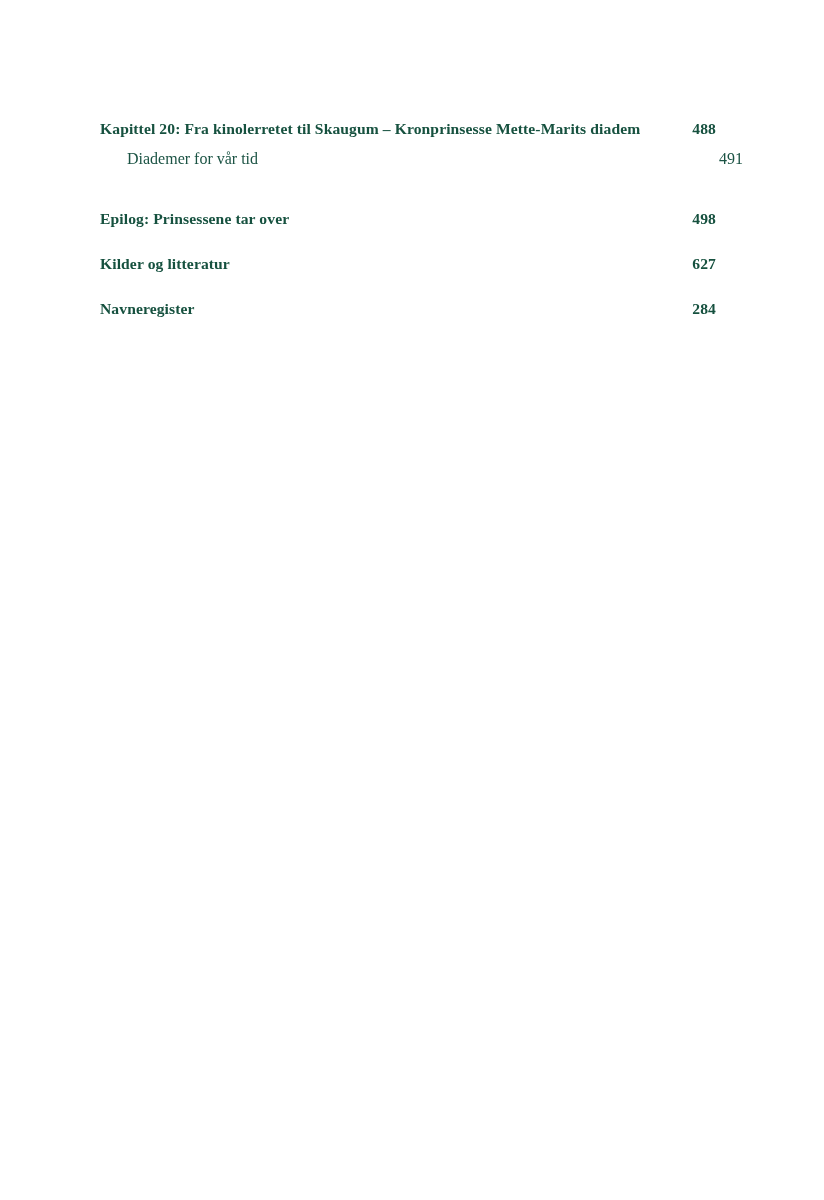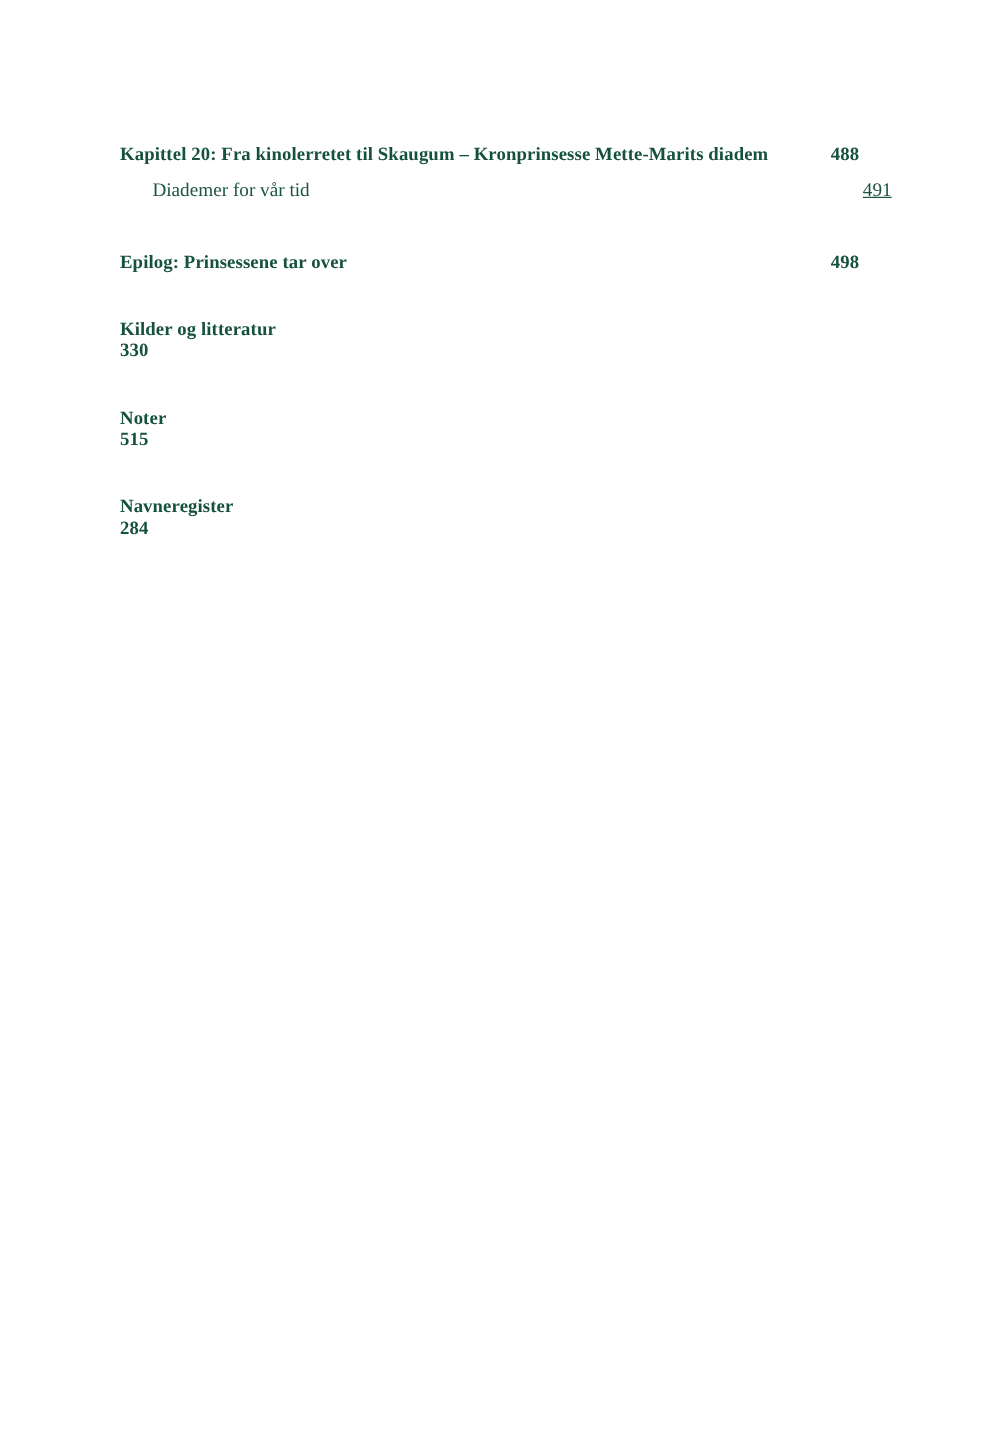--- a/index.html
+++ b/index.html
@@ -57,26 +57,25 @@
   .level-sub {
     font-weight: normal;
     font-size: 16px;
     color: #1b5344;
     padding-left: 27px;
     margin-top: 12px;
     gap: 35px;
   }
   .level-sub .page-no {
     font-weight: normal;
-    text-decoration: underline;
   }
 
   
   .block-gap-lg { margin-top: 42px; }
-  .block-gap-md { margin-top: 38px; flex-direction: column; }
+  .block-gap-md { margin-top: 27px; }
 </style>
 </head>
 <body>
 
 <div class="page">
   <div class="toc">
 
     <div class="toc-row level-main">
       <span class="title">Kapittel 20: Fra kinolerretet til Skaugum – Kronprinsesse Mette-Marits diadem</span>
       <span class="filler"></span>
@@ -91,28 +90,23 @@
 
     <div class="toc-row level-main block-gap-lg">
       <span class="title">Epilog: Prinsessene tar over</span>
       <span class="filler"></span>
       <span class="page-no">498</span>
     </div>
 
     <div class="toc-row level-main block-gap-md">
       <span class="title">Kilder og litteratur</span>
       <span class="filler"></span>
-      <span class="page-no">330</span>
+      <span class="page-no">627</span>
     </div>
 
-    <div class="toc-row level-main block-gap-md">
-      <span class="title">Noter</span>
-      <span class="filler"></span>
-      <span class="page-no">515</span>
-    </div>
 
     <div class="toc-row level-main block-gap-md">
       <span class="title">Navneregister</span>
       <span class="filler"></span>
       <span class="page-no">284</span>
     </div>
 
   </div>
 </div>
 

